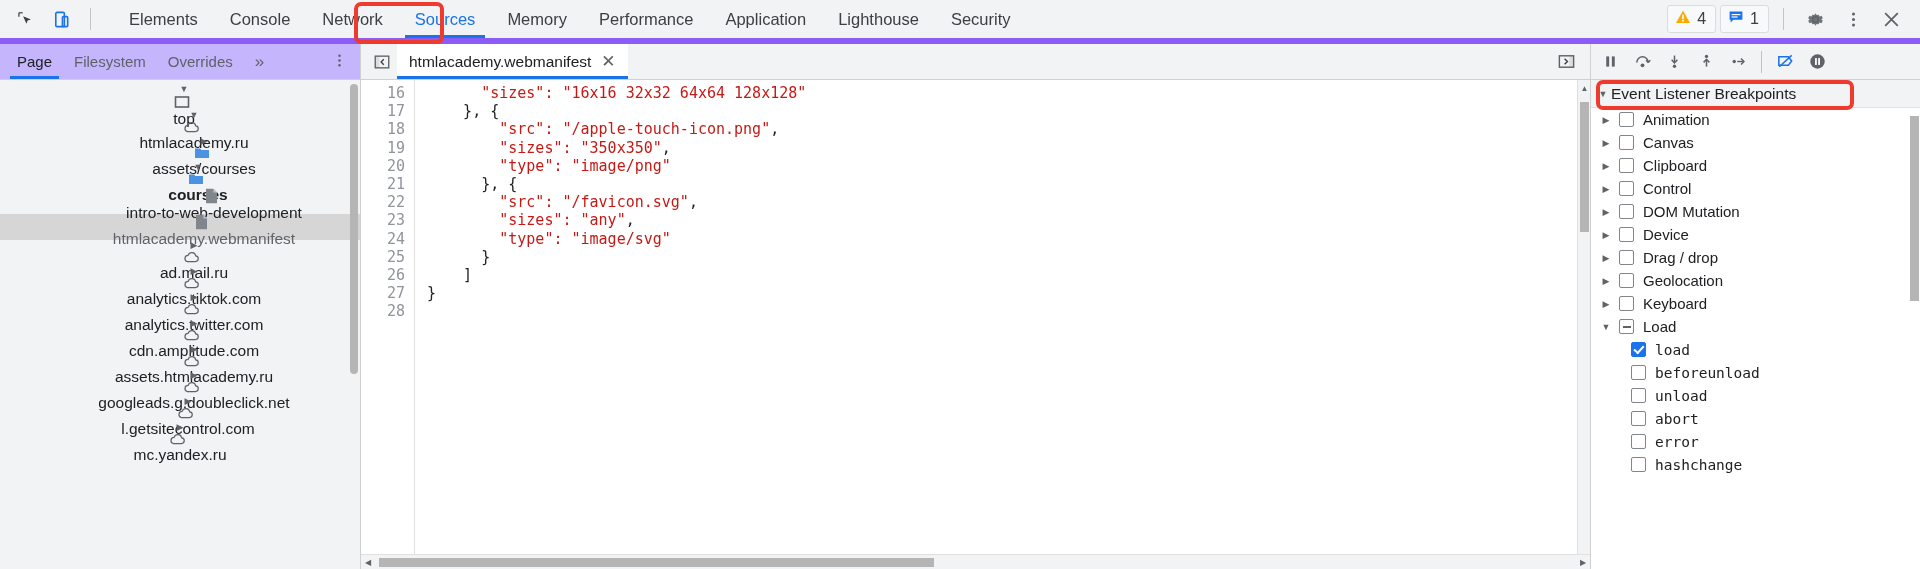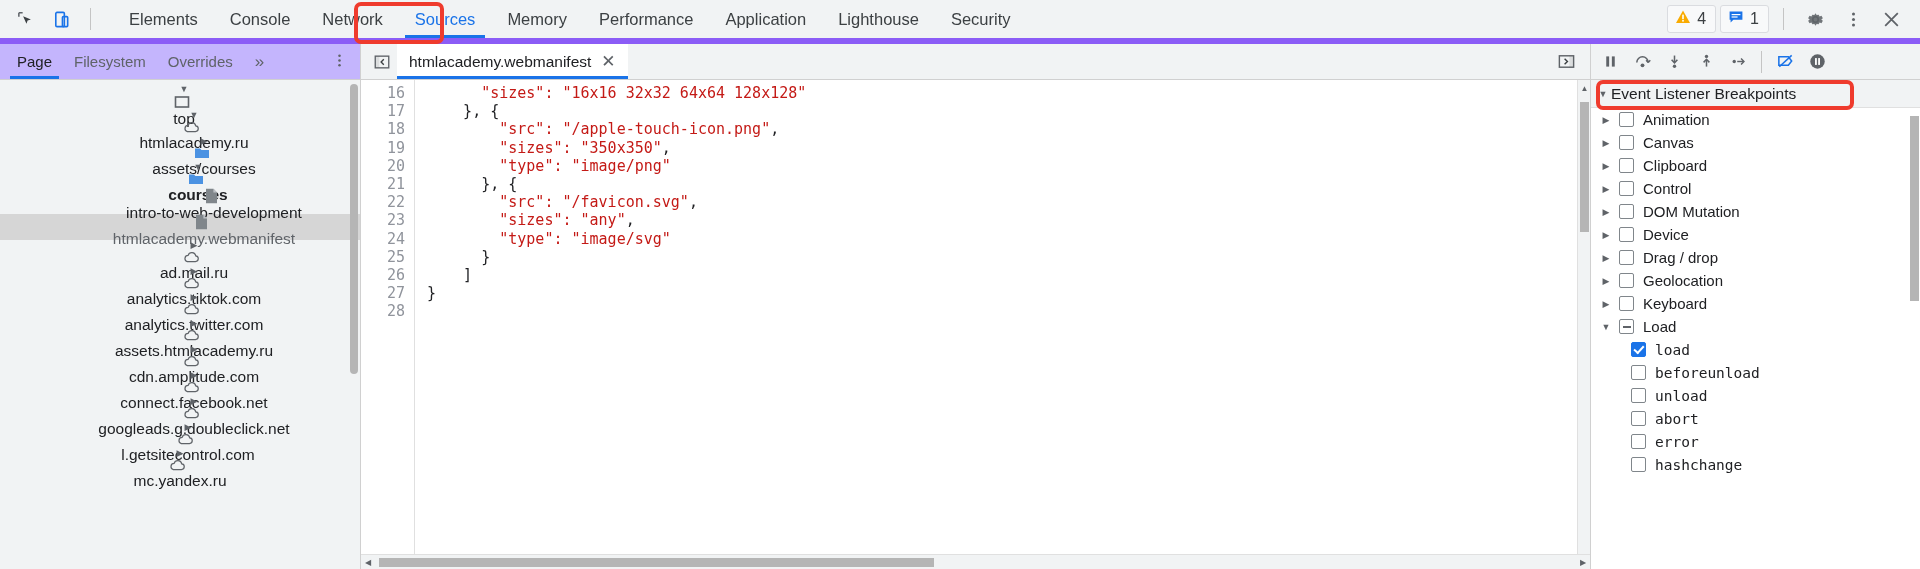--- a/index.html
+++ b/index.html
@@ -467,39 +467,30 @@
             </span>
             <span>analytics.twitter.com</span>
           </div>
           <div class="tnode" style="padding-left: 28px;">
             <span class="twist closed"></span>
             <span class="ticon">
               <svg width="17" height="14" viewBox="0 0 18 14">
                 <path d="M4.6 11.8h8.6a3 3 0 00.3-5.98A4.2 4.2 0 005.4 5.3 3.3 3.3 0 004.6 11.8z" fill="none" stroke="#5f6368" stroke-width="1.3"></path>
               </svg>
             </span>
+            <span>cdn.amplitude.com</span>
+          </div>
+          <div class="tnode" style="padding-left: 28px;">
+            <span class="twist closed"></span>
+            <span class="ticon">
+              <svg width="17" height="14" viewBox="0 0 18 14">
+                <path d="M4.6 11.8h8.6a3 3 0 00.3-5.98A4.2 4.2 0 005.4 5.3 3.3 3.3 0 004.6 11.8z" fill="none" stroke="#5f6368" stroke-width="1.3"></path>
+              </svg>
+            </span>
             <span>assets.htmlacademy.ru</span>
-          </div>
-          <div class="tnode" style="padding-left: 28px;">
-            <span class="twist closed"></span>
-            <span class="ticon">
-              <svg width="17" height="14" viewBox="0 0 18 14">
-                <path d="M4.6 11.8h8.6a3 3 0 00.3-5.98A4.2 4.2 0 005.4 5.3 3.3 3.3 0 004.6 11.8z" fill="none" stroke="#5f6368" stroke-width="1.3"></path>
-              </svg>
-            </span>
-            <span>cdn.amplitude.com</span>
-          </div>
-          <div class="tnode" style="padding-left: 28px;">
-            <span class="twist closed"></span>
-            <span class="ticon">
-              <svg width="17" height="14" viewBox="0 0 18 14">
-                <path d="M4.6 11.8h8.6a3 3 0 00.3-5.98A4.2 4.2 0 005.4 5.3 3.3 3.3 0 004.6 11.8z" fill="none" stroke="#5f6368" stroke-width="1.3"></path>
-              </svg>
-            </span>
-            <span>connect.facebook.net</span>
           </div>
           <div class="tnode" style="padding-left: 28px;">
             <span class="twist closed"></span>
             <span class="ticon">
               <svg width="17" height="14" viewBox="0 0 18 14">
                 <path d="M4.6 11.8h8.6a3 3 0 00.3-5.98A4.2 4.2 0 005.4 5.3 3.3 3.3 0 004.6 11.8z" fill="none" stroke="#5f6368" stroke-width="1.3"></path>
               </svg>
             </span>
             <span>googleads.g.doubleclick.net</span>
           </div>

